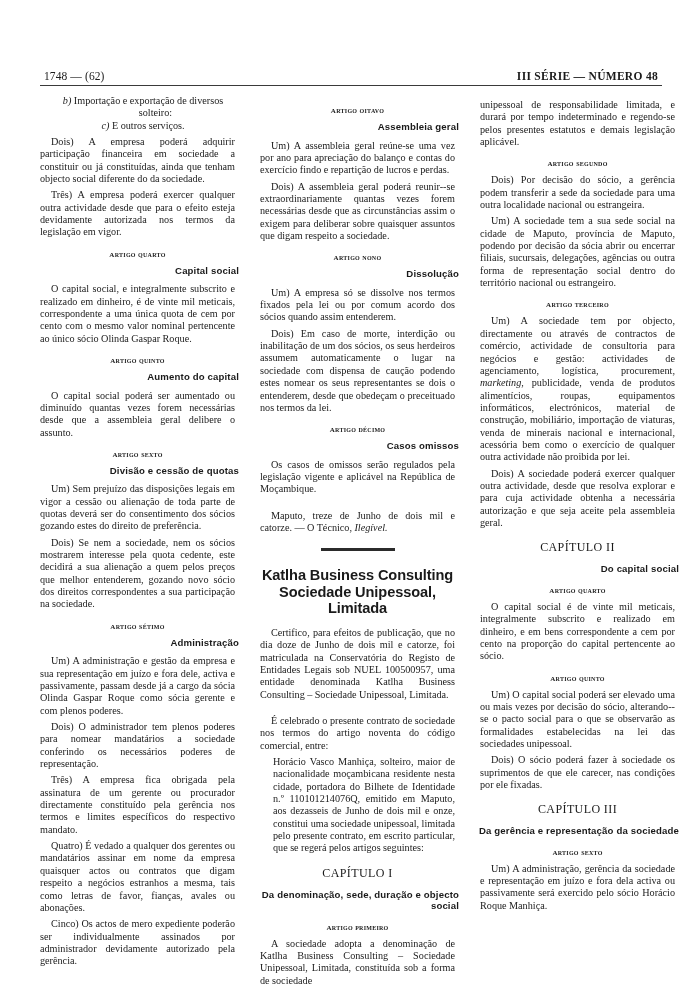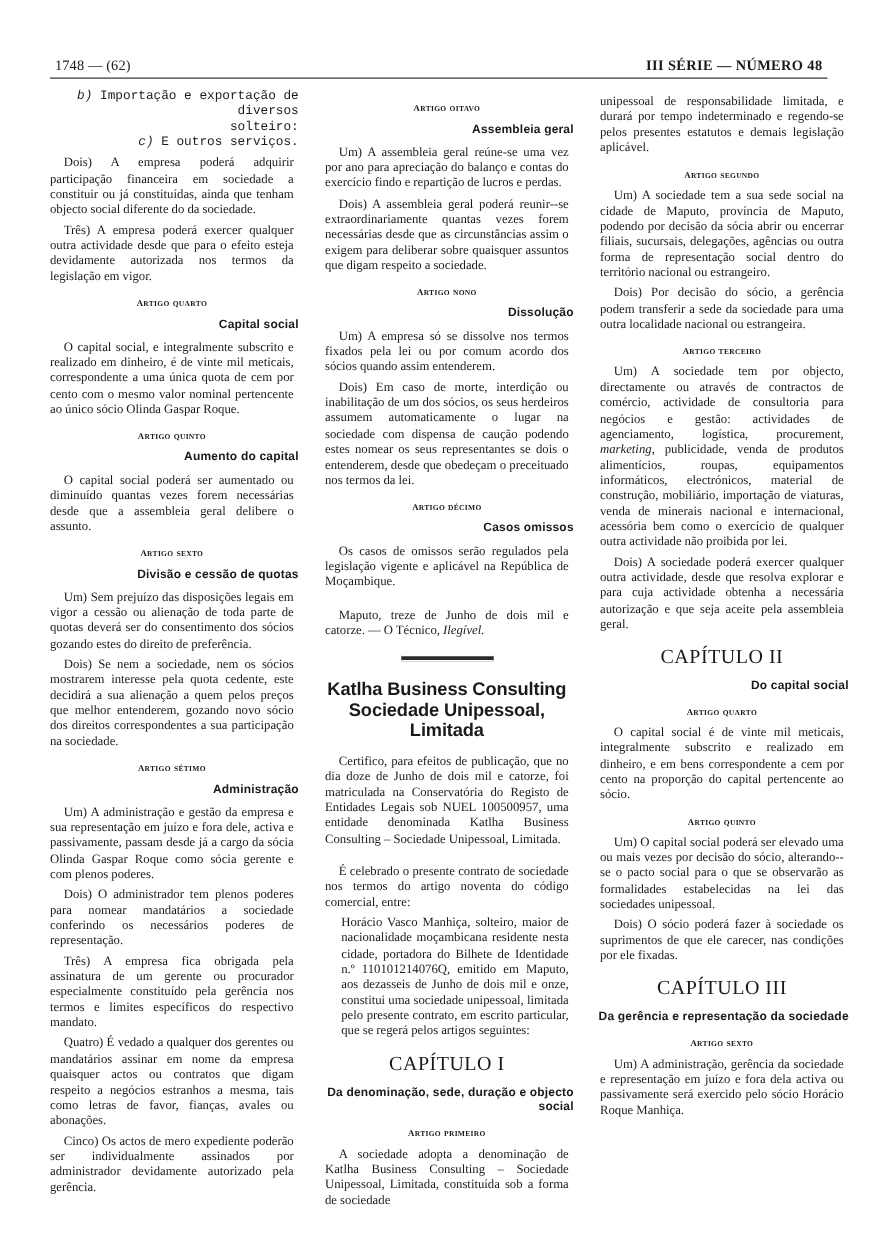--- a/index.html
+++ b/index.html
@@ -12,21 +12,21 @@
     height: 990px;
     font-family: "Liberation Serif", "DejaVu Serif", serif;
     color: #1a1a1a;
     overflow: hidden;
   }
   .page {
     position: relative;
     width: 700px;
     height: 990px;
     box-sizing: border-box;
-    padding: 47px 22px 18px 22px;
+    padding: 70px 22px 18px 22px;
   }
   
   .running-head {
     display: flex;
     justify-content: space-between;
     align-items: baseline;
     font-size: 11.5px;
     padding: 0 20px 0 22px;
     margin-bottom: 3px;
   }
@@ -69,24 +69,23 @@
     text-indent: 0;
   }
   p.body-text.hang {
     text-indent: 0;
     padding-left: 13px;
   }
   p.alinea {
     margin: 0;
     font-size: 10.2px;
     line-height: 12.35px;
-    text-align: right;
+    text-align: center;
     text-indent: 0;
     padding-left: 20px;
-    font-family: Liberation Mono, monospace;
   }
   p.alinea .letra {
     font-style: italic;
     margin-left: -9px;
   }
   p.alinea.cont {
     padding-left: 36px;
   }
   .artigo {
     font-size: 8.6px;
@@ -103,21 +102,21 @@
   .sub-head {
     font-family: "Liberation Sans", sans-serif;
     font-weight: bold;
     font-size: 9.6px;
     text-align: right;
     margin: 0 0 7px 0;
     letter-spacing: 0.15px;
     line-height: 11.5px;
   }
   .capitulo {
-    font-size: 16px;
+    font-size: 12px;
     text-align: center;
     margin: 11px 0 8px 0;
     letter-spacing: 0.4px;
   }
   .entity-title {
     font-family: "Liberation Sans", sans-serif;
     font-weight: bold;
     font-size: 14.6px;
     line-height: 16.5px;
     text-align: center;
@@ -167,21 +166,21 @@
 
       <div class="artigo">Artigo sexto</div>
       <div class="sub-head">Divisão e cessão de quotas</div>
       <p class="body-text">Um) Sem prejuízo das disposições legais em vigor a cessão ou alienação de toda parte de quotas deverá ser do consentimento dos sócios gozando estes do direito de preferência.</p>
       <p class="body-text">Dois) Se nem a sociedade, nem os sócios mostrarem interesse pela quota cedente, este decidirá a sua alienação a quem pelos preços que melhor entenderem, gozando novo sócio dos direitos correspondentes a sua participação na sociedade.</p>
 
       <div class="artigo">Artigo sétimo</div>
       <div class="sub-head">Administração</div>
       <p class="body-text">Um) A administração e gestão da empresa e sua representação em juízo e fora dele, activa e passivamente, passam desde já a cargo da sócia Olinda Gaspar Roque como sócia gerente e com plenos poderes.</p>
       <p class="body-text">Dois) O administrador tem plenos poderes para nomear mandatários a sociedade conferindo os necessários poderes de representação.</p>
-      <p class="body-text">Três) A empresa fica obrigada pela assinatura de um gerente ou procurador especialmente constituído pela gerência nos termos e limites específicos do respectivo mandato.</p>
+      <p class="body-text">Três) A empresa fica obrigada pela assinatura de um gerente ou procurador directamente constituído pela gerência nos termos e limites específicos do respectivo mandato.</p>
       <p class="body-text">Quatro) É vedado a qualquer dos gerentes ou mandatários assinar em nome da empresa quaisquer actos ou contratos que digam respeito a negócios estranhos a mesma, tais como letras de favor, fianças, avales ou abonações.</p>
       <p class="body-text">Cinco) Os actos de mero expediente poderão ser individualmente assinados por administrador devidamente autorizado pela gerência.</p>
 
     </div>
 
     <div class="col">
 
       <div class="artigo">Artigo oitavo</div>
       <div class="sub-head">Assembleia geral</div>
       <p class="body-text">Um) A assembleia geral reúne-se uma vez por ano para apreciação do balanço e contas do exercício findo e repartição de lucros e perdas.</p>
@@ -213,22 +212,22 @@
       <div class="artigo">Artigo primeiro</div>
       <p class="body-text">A sociedade adopta a denominação de Katlha Business Consulting – Sociedade Unipessoal, Limitada, constituída sob a forma de sociedade</p>
 
     </div>
 
     <div class="col">
 
       <p class="body-text noindent">unipessoal de responsabilidade limitada, e durará por tempo indeterminado e regendo-se pelos presentes estatutos e demais legislação aplicável.</p>
 
       <div class="artigo">Artigo segundo</div>
+      <p class="body-text">Dois) Por decisão do sócio, a gerência podem transferir a sede da sociedade para uma outra localidade nacional ou estrangeira.</p>
       <p class="body-text">Um) A sociedade tem a sua sede social na cidade de Maputo, província de Maputo, podendo por decisão da sócia abrir ou encerrar filiais, sucursais, delegações, agências ou outra forma de representação social dentro do território nacional ou estrangeiro.</p>
-      <p class="body-text">Dois) Por decisão do sócio, a gerência podem transferir a sede da sociedade para uma outra localidade nacional ou estrangeira.</p>
 
       <div class="artigo">Artigo terceiro</div>
       <p class="body-text"><span>Um) A sociedade tem por objecto, directamente ou através de contractos de comércio, actividade de consultoria para negócios e gestão: actividades de agenciamento, logística, procurement, </span><em class="it">marketing</em><span>, publicidade, venda de produtos alimentícios, roupas, equipamentos informáticos, electrónicos, material de construção, mobiliário, importação de viaturas, venda de minerais nacional e internacional, acessória bem como o exercício de qualquer outra actividade não proibida por lei.</span></p>
       <p class="body-text">Dois) A sociedade poderá exercer qualquer outra actividade, desde que resolva explorar e para cuja actividade obtenha a necessária autorização e que seja aceite pela assembleia geral.</p>
 
       <div class="capitulo">CAPÍTULO II</div>
       <div class="sub-head">Do capital social</div>
 
       <div class="artigo">Artigo quarto</div>
       <p class="body-text">O capital social é de vinte mil meticais, integralmente subscrito e realizado em dinheiro, e em bens correspondente a cem por cento na proporção do capital pertencente ao sócio.</p>

